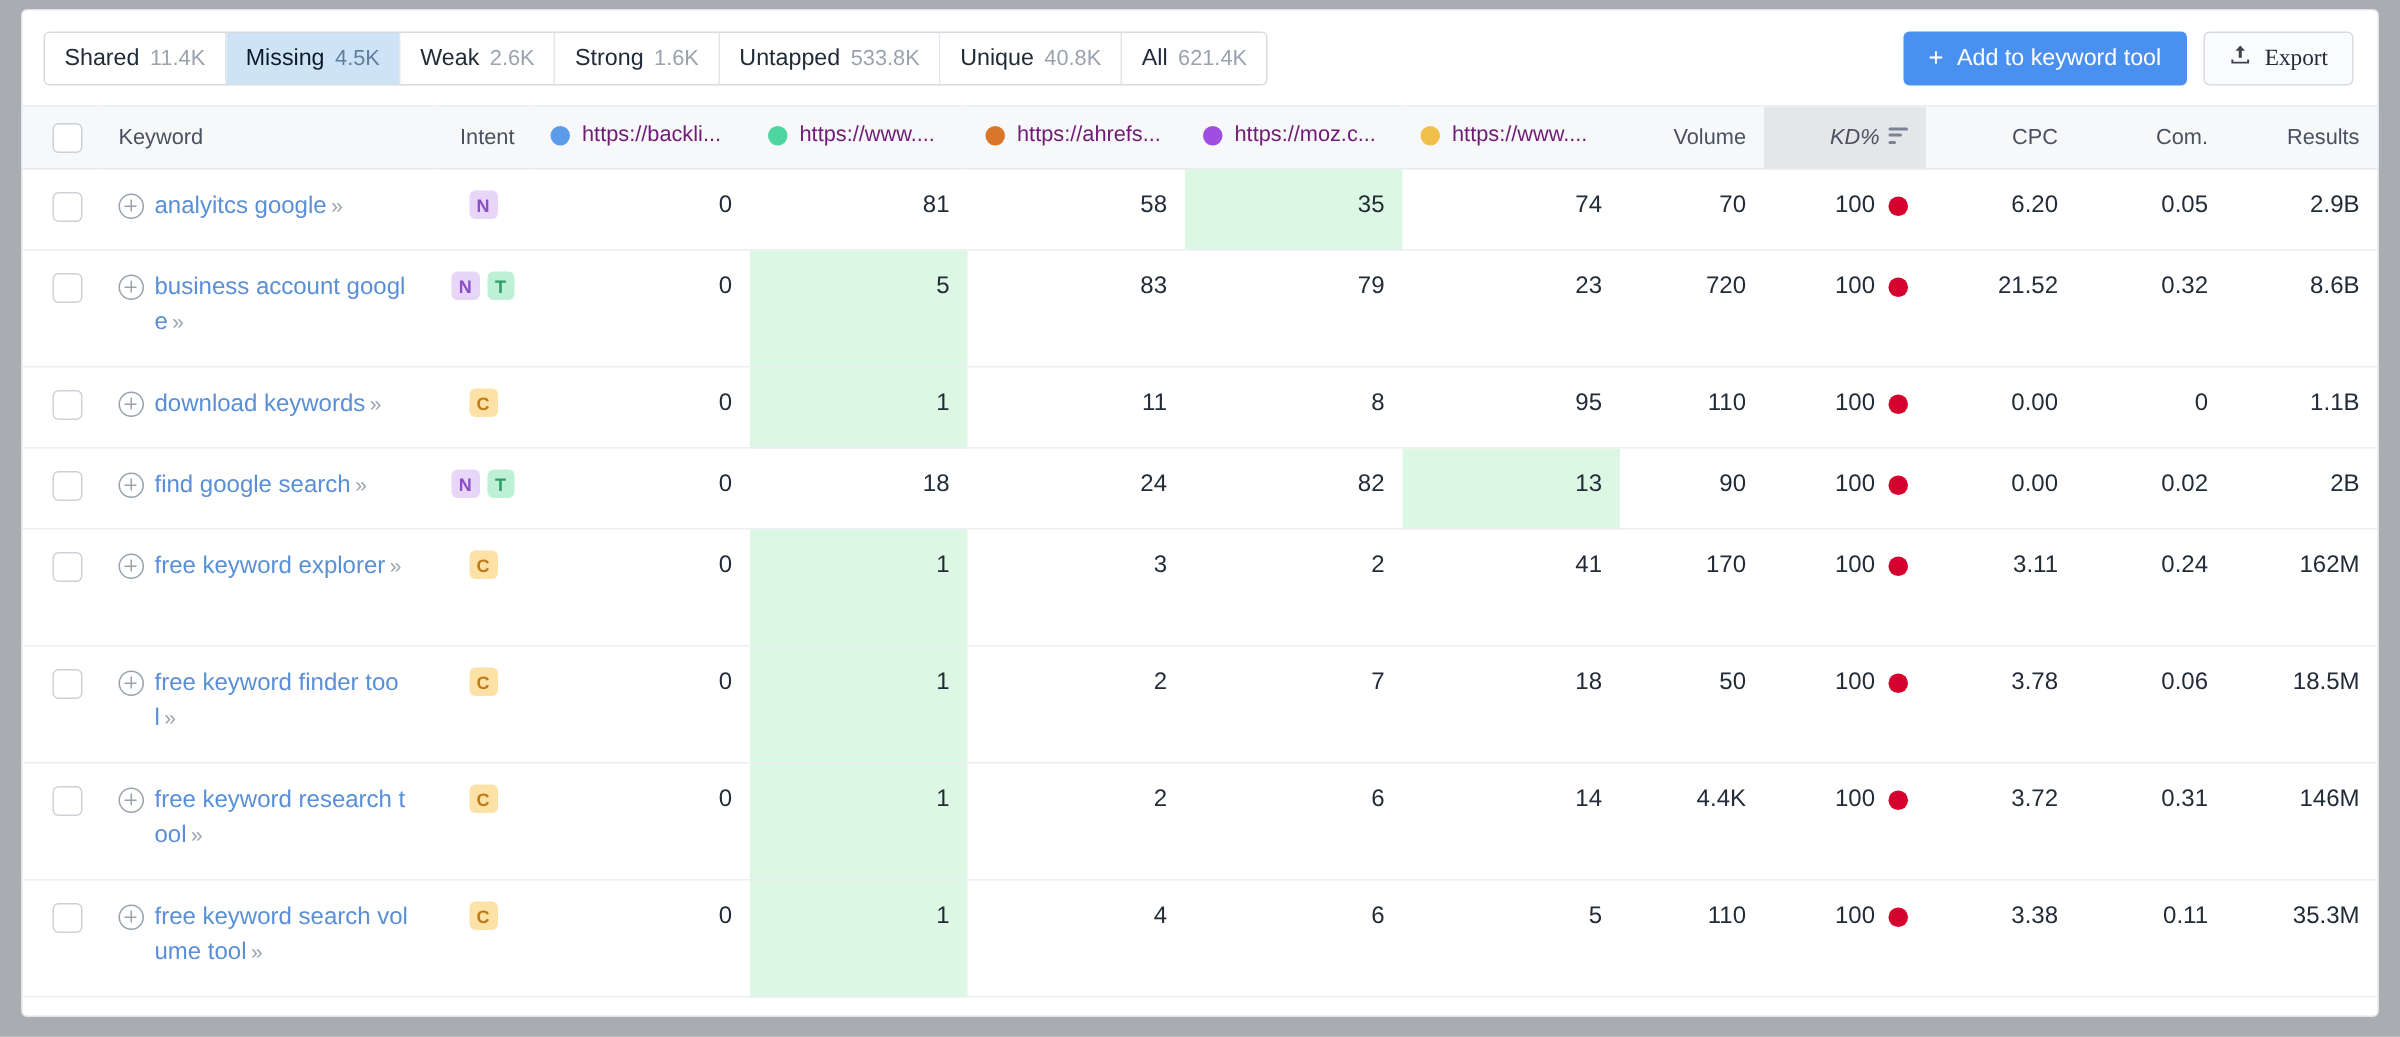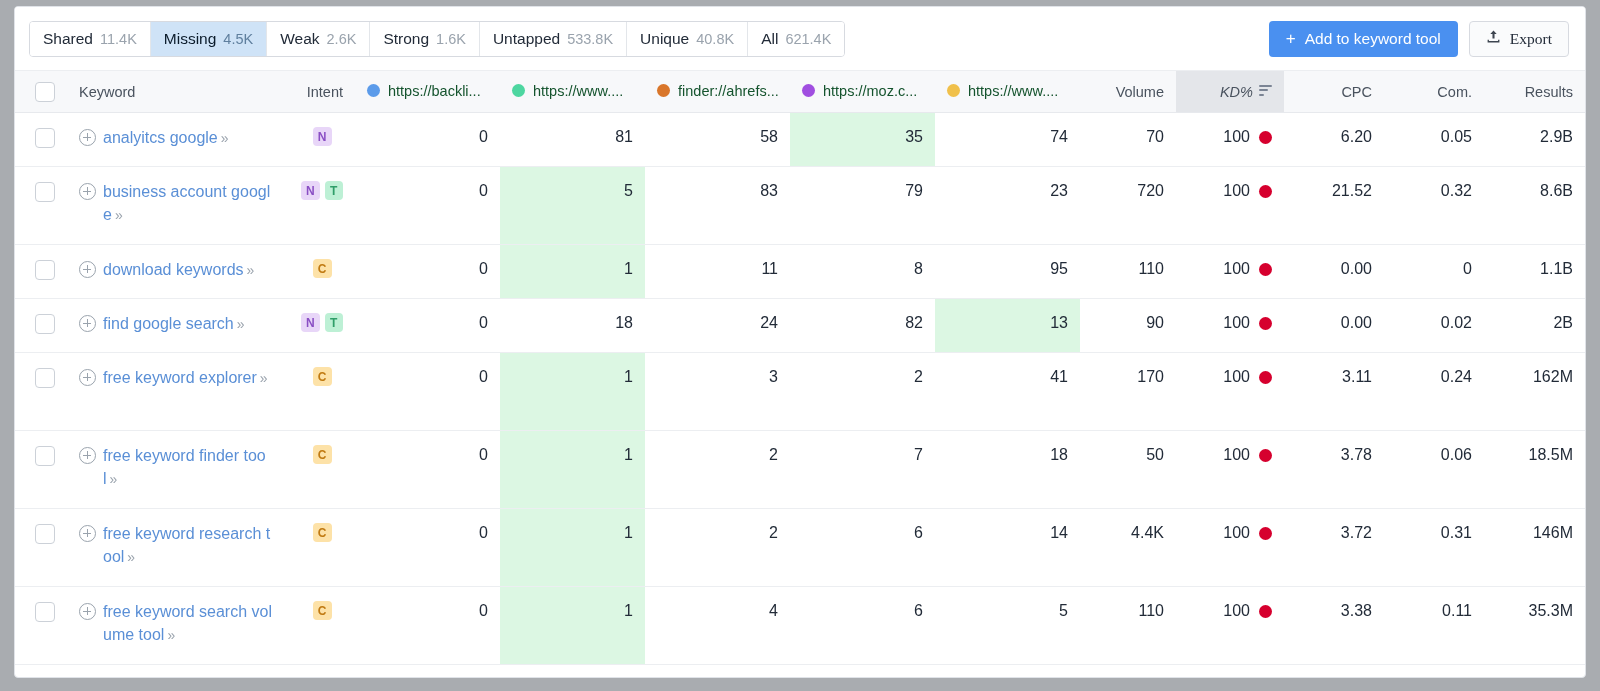--- a/index.html
+++ b/index.html
@@ -114,21 +114,21 @@
   .kd-head { display: inline-flex; align-items: center; gap: 6px; justify-content: flex-end; width:100%; }
 
   .sort-icon { display:inline-block; width: 13px; }
   .sort-icon i { display:block; background:#7b8494; height:2px; margin-bottom:2.5px; border-radius:1px; }
   .sort-icon i:nth-child(1){ width:13px; }
   .sort-icon i:nth-child(2){ width:9px; }
   .sort-icon i:nth-child(3){ width:5px; }
 
   .url-head { display: inline-flex; align-items: center; gap: 8px; }
   .dot { width: 13px; height: 13px; border-radius: 50%; flex: none; display:inline-block; }
-  .url-txt { color: #14532d; font-size: 14.5px; }
+  .url-txt { color: #701a75; font-size: 14.5px; }
 
   tbody tr { border-bottom: 1px solid #eceef1; }
   tbody td {
     padding: 0 12px;
     font-size: 16px;
     color: #222b38;
     vertical-align: top;
     height: 54px;
   }
   td .cellpad { padding-top: 15px; }
@@ -276,21 +276,21 @@
           </th>
           <th class="lft url-h">
             <span class="url-head">
               <span class="dot" style="background: rgb(77, 214, 160);"></span>
               <span class="url-txt">https://www....</span>
             </span>
           </th>
           <th class="lft url-h">
             <span class="url-head">
               <span class="dot" style="background: rgb(217, 118, 42);"></span>
-              <span class="url-txt">finder://ahrefs...</span>
+              <span class="url-txt">https://ahrefs...</span>
             </span>
           </th>
           <th class="lft url-h">
             <span class="url-head">
               <span class="dot" style="background: rgb(160, 78, 224);"></span>
               <span class="url-txt">https://moz.c...</span>
             </span>
           </th>
           <th class="lft url-h">
             <span class="url-head">

